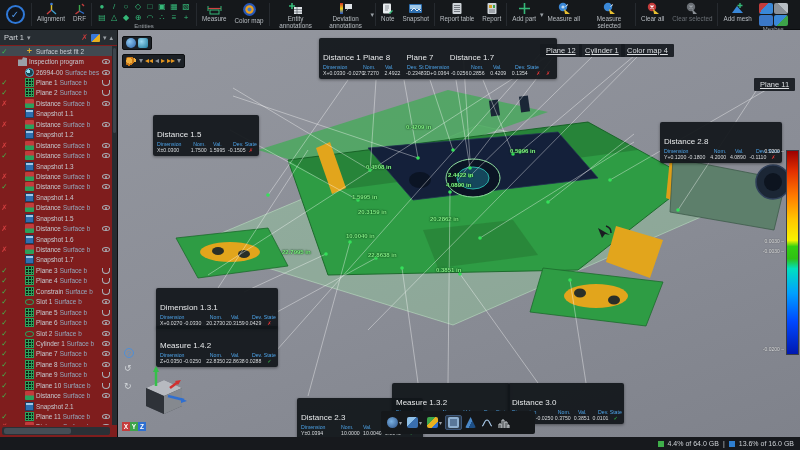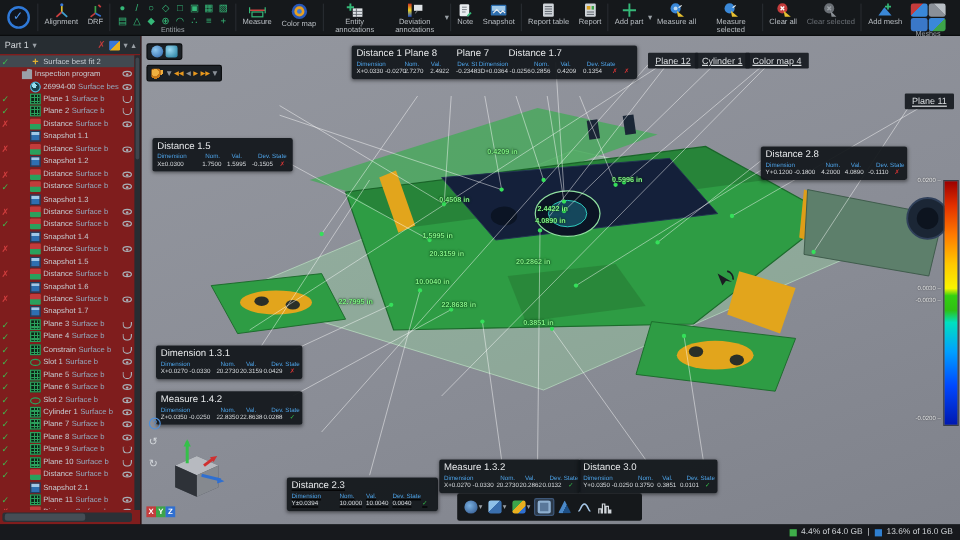--- a/index.html
+++ b/index.html
@@ -55,21 +55,21 @@
   .vscroll{position:absolute;right:0;top:16px;bottom:12px;width:5px;background:#272c31;}
   .vscroll i{position:absolute;left:1px;right:1px;top:2px;height:85px;background:#3e454d;border-radius:2px;}
   .hscroll{position:absolute;left:2px;right:7px;bottom:2px;height:8px;background:#2b3036;border-radius:2px;}
   .hscroll i{position:absolute;left:2px;top:1px;bottom:1px;width:62%;background:#454d55;border-radius:2px;}
 
   
   .viewport{position:absolute;left:118px;top:30px;width:682px;height:407px;background:linear-gradient(160deg,#94979f 0%,#8a8d96 55%,#7f828b 100%);overflow:hidden;}
   .scene{position:absolute;left:0;top:0;}
 
   
-  .panel{position:absolute;background:rgba(17,21,26,0.93);border-radius:2px;padding:1px 4px 3px;box-shadow:0 1px 3px rgba(0,0,0,.4);}
+  .panel{position:absolute;background:rgba(17,21,26,0.93);border-radius:2px;padding:14px 4px 3px;box-shadow:0 1px 3px rgba(0,0,0,.4);margin-left:26px;}
   .p-title{font-size:8px;color:#e6e8ea;white-space:nowrap;padding:1px 0 2px;}
   .p-title span{margin-right:14px;}
   .p-head,.p-row{display:flex;align-items:center;white-space:nowrap;}
   .p-head span{font-size:5.2px;color:#4da3e8;}
   .p-row span{font-size:5.2px;color:#d7dadd;}
   .c-dim{width:40px;} .c-n{width:22px;} .c-v{width:22px;} .c-d{width:22px;}
   .state{width:10px;text-align:center;font-size:8px;}
   .state[data-state="fail"]::before{content:"✗";color:#e03535;}
   .state[data-state="pass"]::before{content:"✓";color:#35c04a;}
   .chip{position:absolute;background:rgba(22,26,31,0.92);color:#dcdfe2;font-size:7.5px;padding:2px 6px;border-radius:1px;white-space:nowrap;text-decoration:underline;}
@@ -752,21 +752,21 @@
         <span class="mlabel" style="left: 234px; top: 164px;">1.5995 in</span>
         <span class="mlabel" style="left: 240px; top: 179px;">20.3159 in</span>
         <span class="mlabel" style="left: 312px; top: 186px;">20.2862 in</span>
         <span class="mlabel" style="left: 228px; top: 203px;">10.0040 in</span>
         <span class="mlabel" style="left: 164px; top: 219px;">22.7995 in</span>
         <span class="mlabel" style="left: 250px; top: 222px;">22.8638 in</span>
         <span class="mlabel" style="left: 318px; top: 237px;">0.3851 in</span>
       </div>
 
 
-    <div class="panel" style="left:9px;top:85px;width:117px;">
+    <div class="panel" style="left:9px;top:85px;width:106px;">
       <div class="p-title"><span>Distance 1.5</span></div>
       <div class="p-head">
           <span class="c-dim">Dimension</span>
           <span class="c-n">Nom.</span>
           <span class="c-v">Val.</span>
           <span class="c-d">Dev. State</span>
         </div>
       <div class="p-row">
           <span class="c-dim">X±0.0300</span>
           <span class="c-n">1.7500</span>
@@ -850,21 +850,21 @@
         </div>
       <div class="p-row">
           <span class="c-dim" style="width:52px">Z+0.0350 -0.0250</span>
           <span class="c-n">22.8350</span>
           <span class="c-v">22.8638</span>
           <span class="c-d">0.0288</span>
           <span class="state" data-state="pass"></span>
         </div>
     </div>
 
-    <div class="panel" style="left:121px;top:368px;width:126px;text-decoration:underline;">
+    <div class="panel" style="left:153px;top:368px;width:126px;">
       <div class="p-title"><span>Distance 2.3</span></div>
       <div class="p-head">
           <span class="c-dim">Dimension</span>
           <span class="c-n">Nom.</span>
           <span class="c-v">Val.</span>
           <span class="c-d">Dev. State</span>
         </div>
       <div class="p-row">
           <span class="c-dim">Y±0.0394</span>
           <span class="c-n">10.0000</span>

